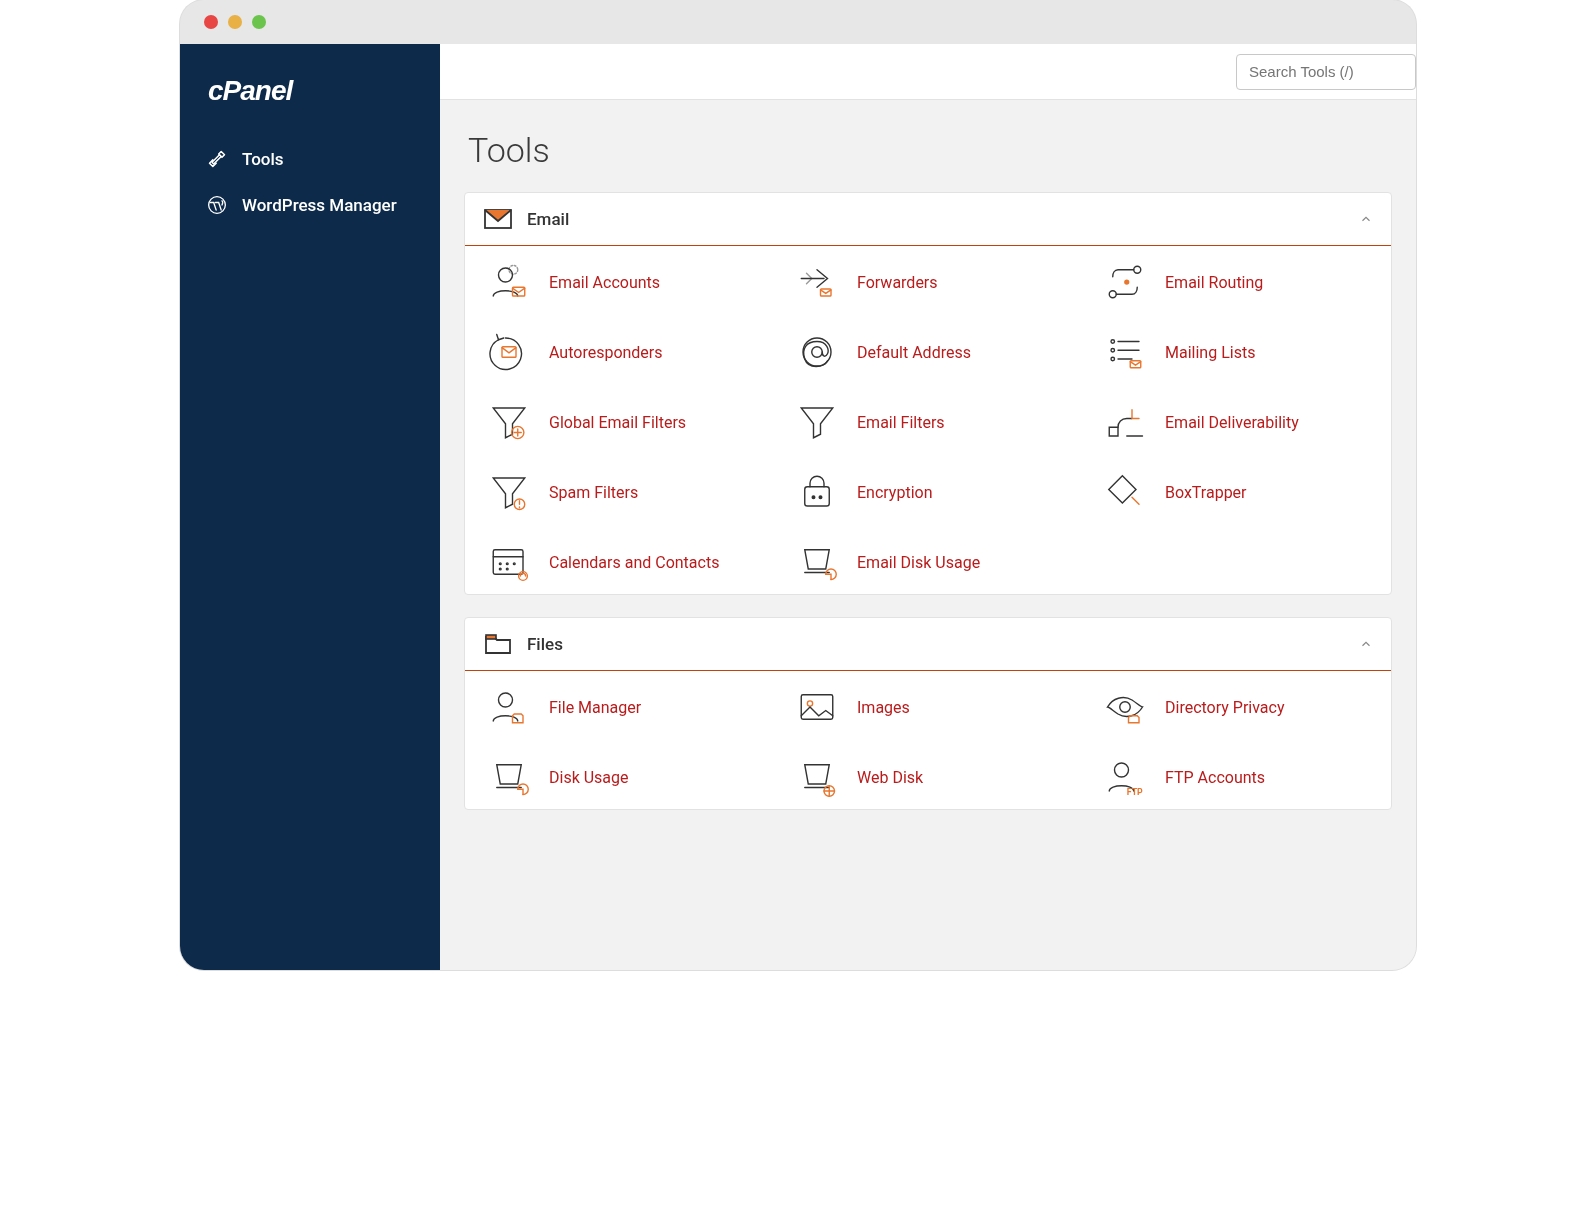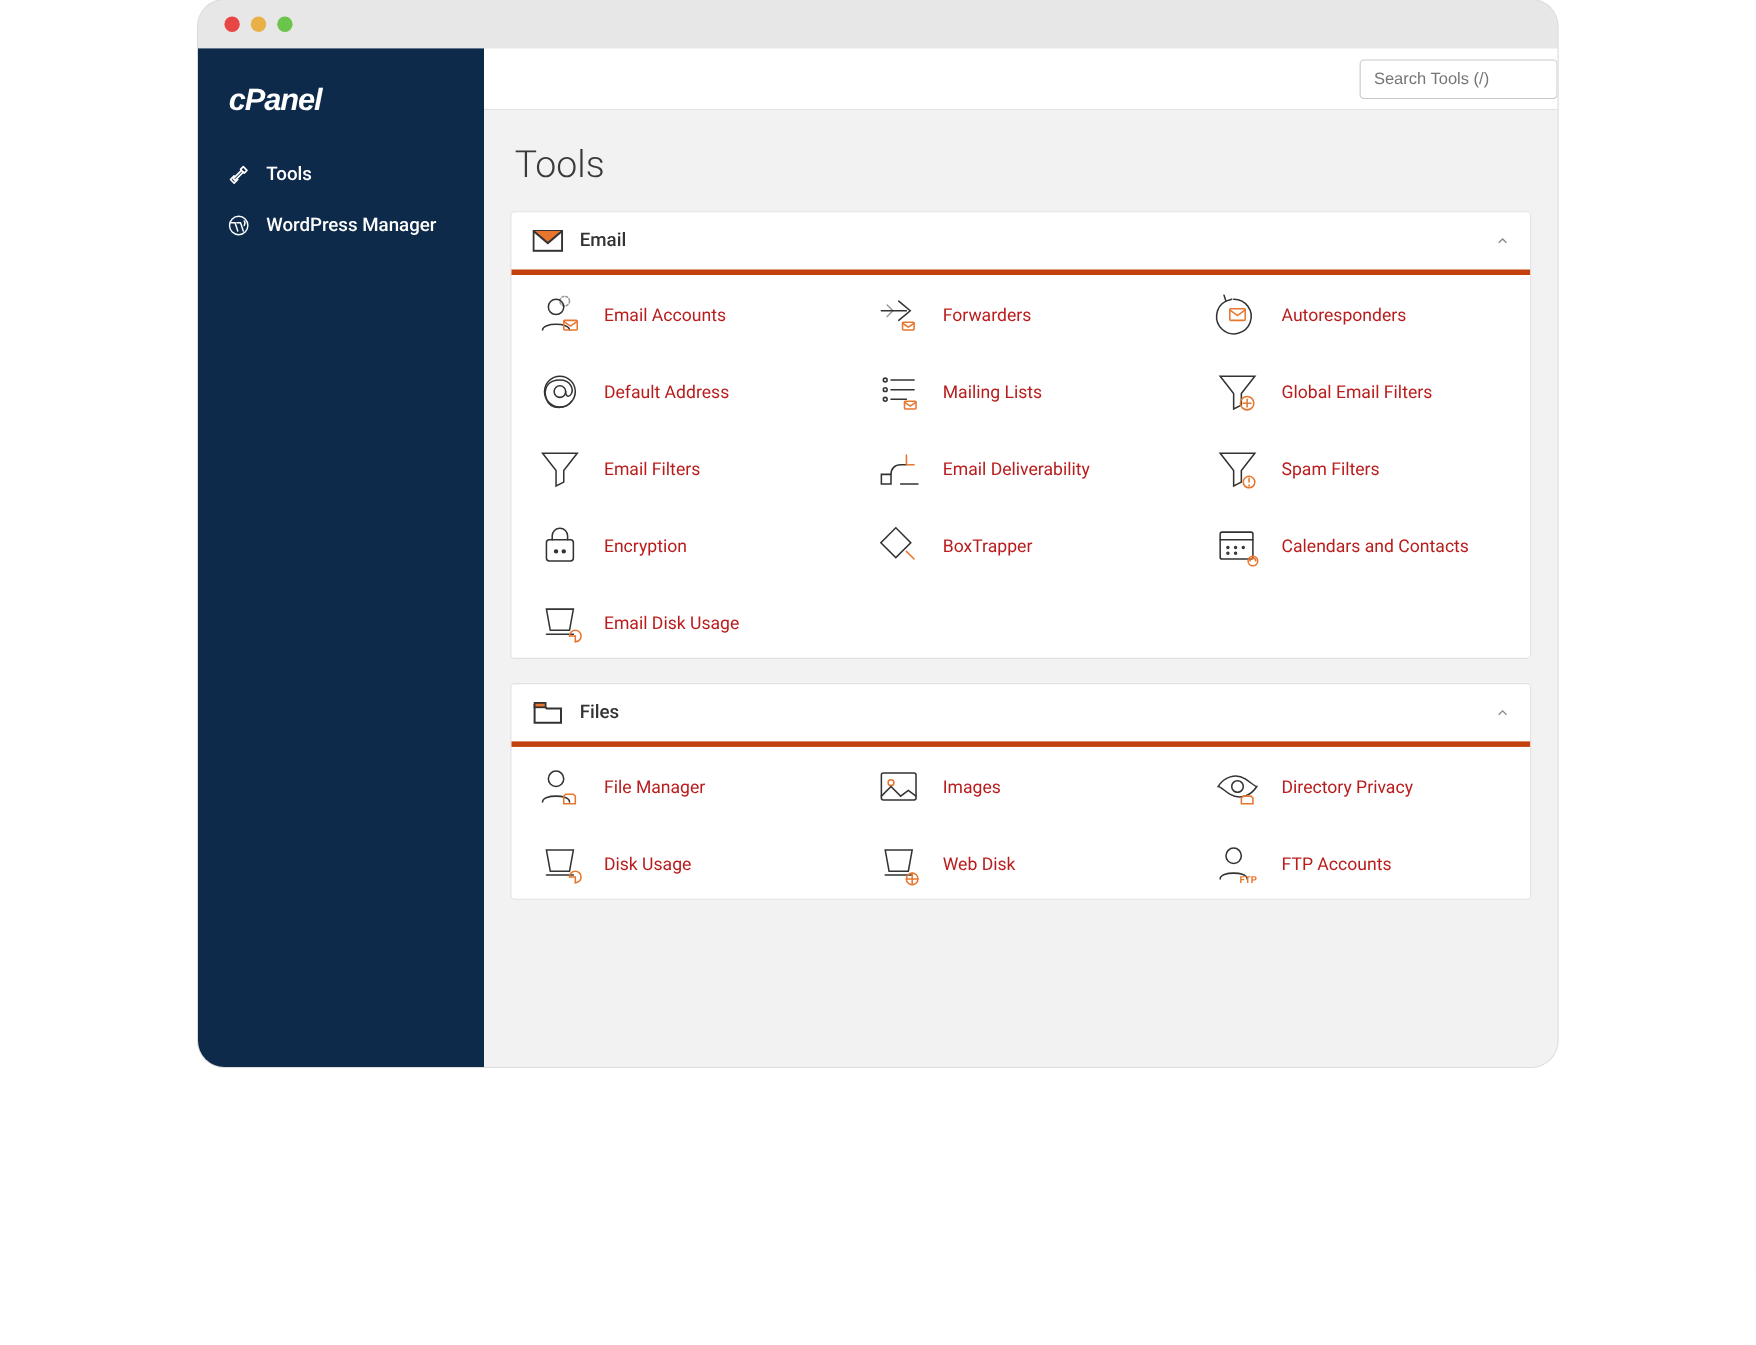--- a/index.html
+++ b/index.html
@@ -109,21 +109,21 @@
   .panel {
     background: #fff;
     border: 1px solid #e2e2e2;
     border-radius: 4px;
     margin-bottom: 22px;
   }
   .panel-header {
     display: flex;
     align-items: center;
     padding: 14px 18px;
-    border-bottom: 5px solid #c2410c;
+    border-bottom: 1px solid #c2410c;
     cursor: pointer;
   }
   .panel-header .sec-icon {
     width: 30px; height: 24px;
     display: inline-flex; align-items: center; justify-content: center;
     margin-right: 14px;
   }
   .panel-header .sec-title {
     font-size: 17px;
     font-weight: 500;
@@ -249,20 +249,31 @@
                   <path d="M6 20h26"></path>
                     <path d="M24 10l12 10-12 10"></path>
                   <path d="M12 14l6 6-6 6" opacity=".5"></path>
                   <rect x="28" y="32" width="12" height="8" rx="1" stroke="#e8762f"></rect>
                   <path d="M28 33l6 4 6-4" stroke="#e8762f"></path>
                 </svg>
               </span>
               <span class="tlabel">Forwarders</span>
             </div>
 
+            <div class="tool">
+              <span class="ticon">
+                <svg viewBox="0 0 48 48" fill="none" stroke="#333" stroke-width="1.6" stroke-linecap="round">
+                  <circle cx="38" cy="10" r="4"></circle>
+                    <circle cx="10" cy="38" r="4"></circle>
+                  <path d="M34 10H16c-4 0-6 4-6 8M14 38h18c4 0 6-4 6-8"></path>
+                  <circle cx="26" cy="24" r="3" fill="#e8762f" stroke="none"></circle>
+                </svg>
+              </span>
+              <span class="tlabel">Email Routing</span>
+            </div>
 
             <div class="tool">
               <span class="ticon">
                 <svg viewBox="0 0 48 48" fill="none" stroke="#333" stroke-width="1.6" stroke-linecap="round">
                   <path d="M12 10a18 18 0 1 0 8-2"></path>
                     <path d="M10 4l2 6 6-2"></path>
                   <rect x="16" y="18" width="16" height="12" rx="1" stroke="#e8762f"></rect>
                   <path d="M16 19l8 6 8-6" stroke="#e8762f"></path>
                 </svg>
               </span>

